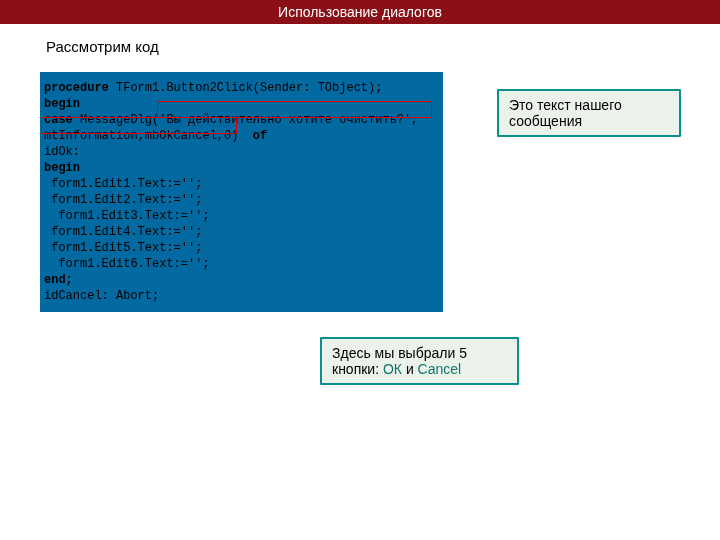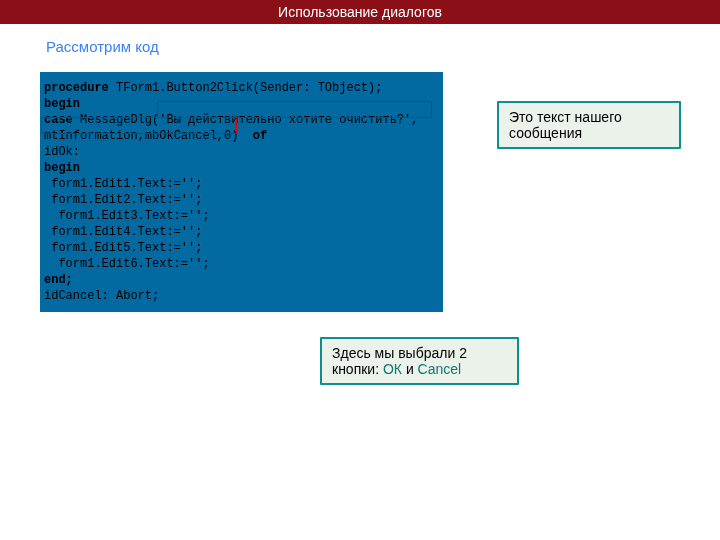--- a/index.html
+++ b/index.html
@@ -1,24 +1,24 @@
 <!DOCTYPE html>
 <html><head>
 <meta charset="utf-8">
 <style>
   html,body{margin:0;padding:0;width:720px;height:540px;background:#fff;font-family:Arial,Helvetica,sans-serif;overflow:hidden}
   .slide{position:relative;width:720px;height:540px}
   .titlebar{background:#8a0f16;color:#fff;text-align:center;font-size:14px;padding:4px 0}
-  .subtitle{position:absolute;left:46px;top:38px;font-size:15px;color:#3b82f6}
+  .subtitle{position:absolute;left:46px;top:38px;font-size:15px;color:#000000}
   .code{position:absolute;left:40px;top:72px;width:395px;background:#0369a1;padding:8px 4px;font-family:"Courier New",monospace;font-size:12px;line-height:16px;white-space:pre}
   .code b{font-weight:bold}
   .hl1{position:absolute;left:157px;top:101px;width:273px;height:15px;border:1px solid #d00;pointer-events:none}
   .hl2{position:absolute;left:41px;top:117px;width:194px;height:15px;border:1px solid #d00;pointer-events:none}
   .callout{position:absolute;background:#eaf2ea;border:2px solid #0d8f8f;font-size:14px;color:#000;padding:6px 10px;border-radius:1px}
-  .c1{left:497px;top:101px;width:160px}
+  .c1{left:497px;top:89px;width:160px}
   .c2{left:488px;top:257px;width:170px}
   .c3{left:320px;top:337px;width:175px}
   .c4{left:106px;top:387px;width:185px;height:60px}
   .red{color:#0f766e}
   .info-icon{display:block;margin:6px auto 0 auto;width:30px;height:30px}
   .info-icon .burst{fill:#c9c9c9}
   .info-icon .ball{fill:#6aa0e8;stroke:#2e5aa8;stroke-width:1}
   .info-icon .i{fill:#fff}
 </style>
 </head>
@@ -41,15 +41,15 @@
 <span> form1.Edit5.Text:='';</span>
 <span>  form1.Edit6.Text:='';</span>
 <b>end;</b>
 <span>idCancel: Abort;</span></div>
 
   <div class="hl1"></div>
   <div class="hl2"></div>
 
   <div class="callout c1">Это текст нашего сообщения</div>
   <div class="callout c3">
-    <span>Здесь мы выбрали 2 кнопки: </span><span class="red">ОК</span><span> и </span><span class="red">Cancel</span>
+    <span>Здесь мы выбрали 5 кнопки: </span><span class="red">ОК</span><span> и </span><span class="red">Cancel</span>
   </div>
 </div>
 
 </body></html>

